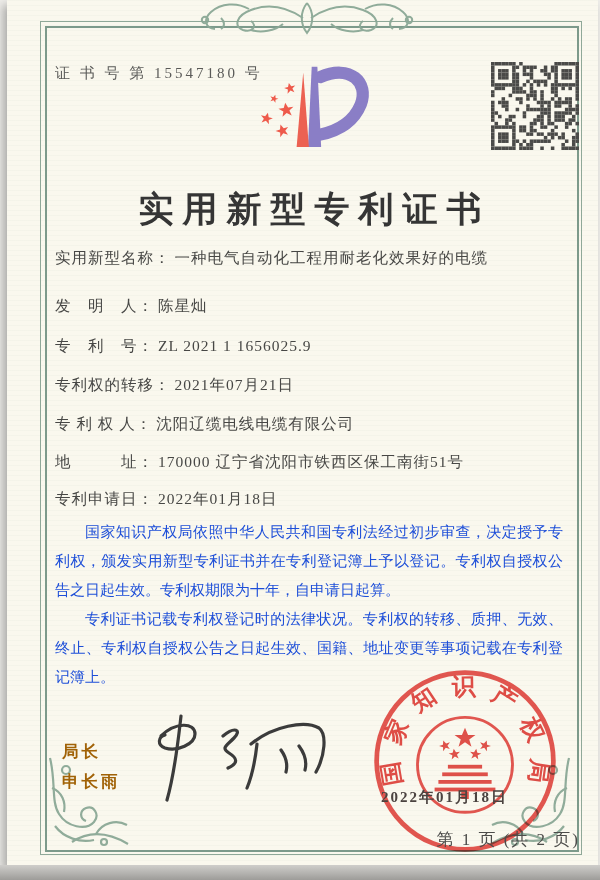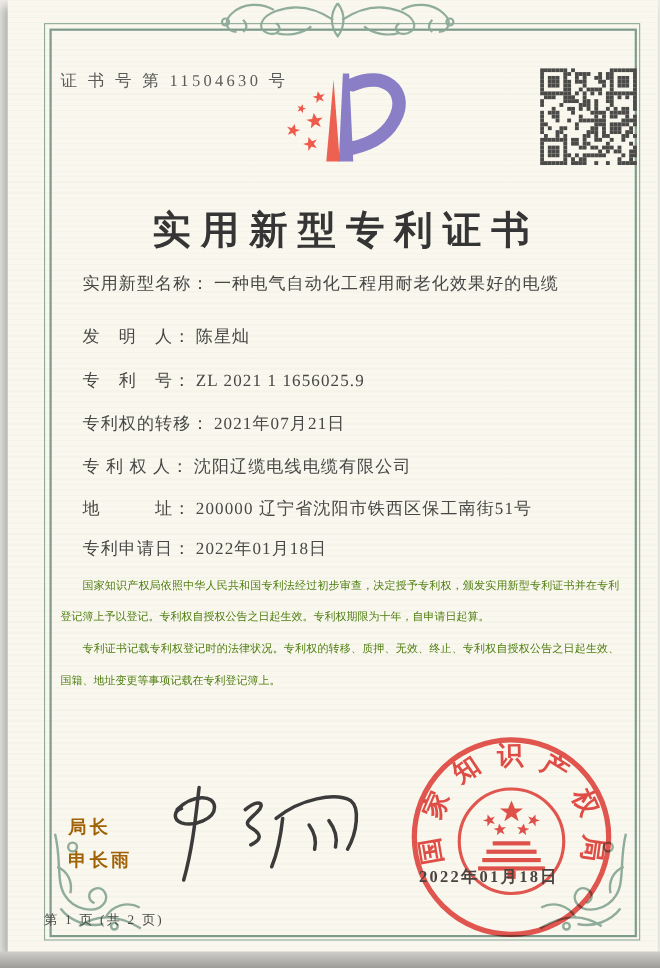--- a/index.html
+++ b/index.html
@@ -15,34 +15,34 @@
          border:1.5px solid #8fa898;}
   .frame-inner{position:absolute;left:38px;top:26px;width:530px;height:822px;
          border:2.5px solid #7d9a8b;}
   .cert-no{position:absolute;left:48px;top:64px;font-size:15px;letter-spacing:3px;color:#5a5a58;}
   .logo{position:absolute;left:234px;top:56px;}
   .qr{position:absolute;left:484px;top:62px;}
   .title{position:absolute;left:0;top:174px;width:100%;margin:12px;text-align:center;
          font-size:35px;font-weight:700;letter-spacing:9px;color:#353535;}
   .fields{position:absolute;left:48px;top:0;width:510px;font-size:15.5px;color:#474745;
          letter-spacing:1px;}
-  .frow{position:absolute;white-space:nowrap;margin-left:20px;}
+  .frow{position:absolute;white-space:nowrap;}
   .frow .val{margin-left:4px;}
   .grant-no{position:absolute;left:262px;top:0;}
-  .paras{position:absolute;left:48px;top:518px;width:508px;font-size:10px;line-height:29px;
-         color:#4d7c0f;text-align:justify;}
+  .paras{position:absolute;left:48px;top:518px;width:508px;font-size:15px;line-height:29px;
+         color:#1d4ed8;text-align:justify;}
   .paras p{margin:0;text-indent:2em;}
   .signer{position:absolute;left:55px;top:737px;font-size:16.5px;line-height:30px;
           letter-spacing:3px;color:#a16207;font-weight:600;}
   .signature{position:absolute;left:138px;top:710px;}
   .seal{position:absolute;left:363px;top:666px;mix-blend-mode:multiply;}
   .seal-date{position:absolute;left:374px;top:788px;font-size:15px;letter-spacing:2px;
              color:#4b4340;font-weight:600;}
-  .footer{position:absolute;left:33px;top:828px;width:540px;text-align:left;
-          font-size:12px;letter-spacing:2px;color:#4c4c4a;}
+  .footer{position:absolute;left:33px;top:828px;width:540px;text-align:right;
+          font-size:17px;letter-spacing:2px;color:#4c4c4a;}
   .ornament-top{position:absolute;left:184px;top:0;}
   .corner{position:absolute;}
   .corner.bl{left:35px;top:750px;}
   .corner.br{left:478px;top:750px;transform:scaleX(-1);}
 </style>
 </head>
 <body>
 
 <div class="stage">
   <div class="paper">
@@ -80,21 +80,21 @@
         <path d="M8,8 C14,32 9,52 17,64 C25,77 44,81 52,72 C58,65 52,55 44,58 C37,61 38,69 44,71"></path>
         <path d="M10,38 C20,42 24,52 22,62"></path>
         <path d="M13,76 C22,88 38,93 52,90"></path>
         <path d="M30,92 C48,80 66,82 86,94"></path>
         <path d="M54,84 C60,73 74,69 85,75"></path>
         <circle cx="24" cy="20" r="4"></circle>
         <circle cx="62" cy="92" r="3"></circle>
       </g>
     </svg>
 
-    <div class="cert-no">证 书 号 第 11504630 号</div>
+    <div class="cert-no">证 书 号 第 15547180 号</div>
 
     <svg class="logo" width="132" height="112" viewBox="0 0 140 110">
       <defs>
         <path id="star5" d="M0,-1 L0.294,-0.309 1,-0.309 0.405,0.118 0.618,0.809 0,0.382 -0.618,0.809 -0.405,0.118 -1,-0.309 -0.294,-0.309 Z"></path>
       </defs>
       <path d="M84,18 C116,4 136,24 127,47 C118,69 98,76 84,79" stroke="#8a7ec6" stroke-width="13" fill="none" stroke-linecap="round"></path>
       <polygon points="75,7 81,7 85,92 71,92" fill="#8a7ec6"></polygon>
       <polygon points="66,13 59,92 72,92" fill="#ec6152"></polygon>
       <g fill="#ee5a4b">
         <use href="#star5" transform="translate(52,30) scale(6) rotate(-12)"></use>
@@ -437,21 +437,21 @@
       <div class="frow" style="top:336px">
         <span class="lbl">专　利　号：</span><span class="val">ZL 2021 1 1656025.9</span>
       </div>
       <div class="frow" style="top:375px">
         <span class="lbl">专利权的转移：</span><span class="val">2021年07月21日</span>
       </div>
       <div class="frow" style="top:414px">
         <span class="lbl">专 利 权 人：</span><span class="val">沈阳辽缆电线电缆有限公司</span>
       </div>
       <div class="frow" style="top:452px">
-        <span class="lbl">地　　　址：</span><span class="val">200000 辽宁省沈阳市铁西区保工南街51号</span>
+        <span class="lbl">地　　　址：</span><span class="val">170000 辽宁省沈阳市铁西区保工南街51号</span>
       </div>
       <div class="frow" style="top:489px;width:510px">
         <span class="lbl">专利申请日：</span><span class="val">2022年01月18日</span>
       </div>
     </div>
 
     <div class="paras">
       <p>国家知识产权局依照中华人民共和国专利法经过初步审查，决定授予专利权，颁发实用新型专利证书并在专利登记簿上予以登记。专利权自授权公告之日起生效。专利权期限为十年，自申请日起算。</p>
       <p>专利证书记载专利权登记时的法律状况。专利权的转移、质押、无效、终止、专利权自授权公告之日起生效、国籍、地址变更等事项记载在专利登记簿上。</p>
     </div>

